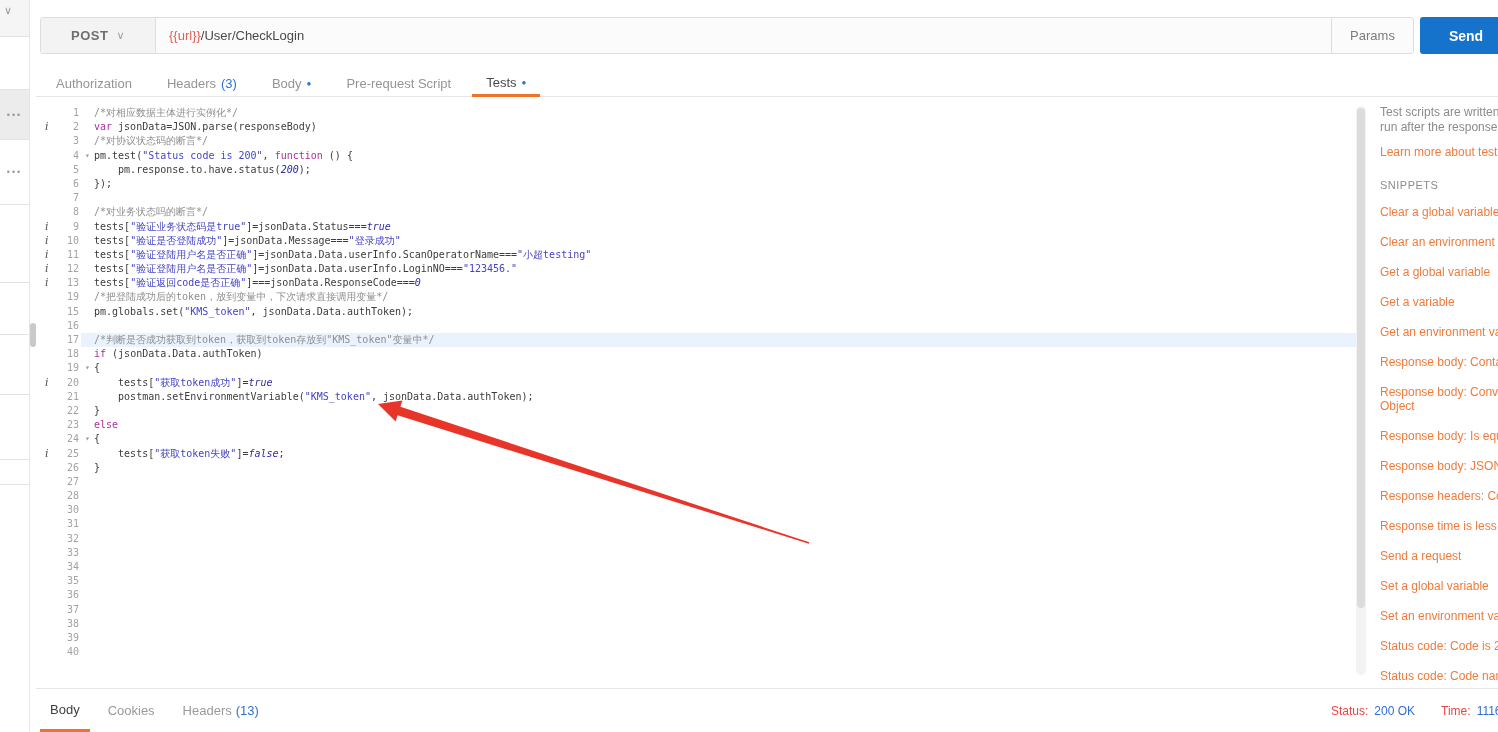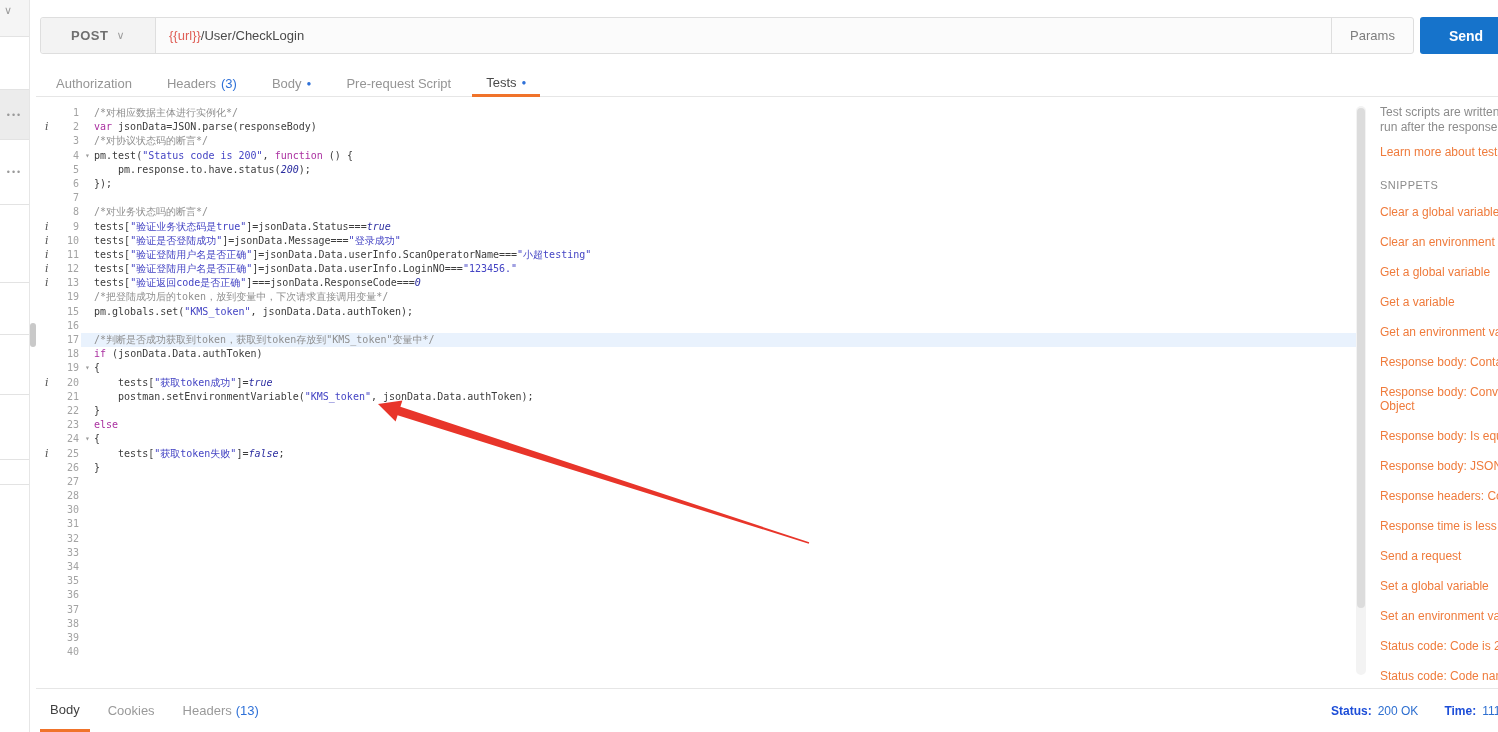--- a/index.html
+++ b/index.html
@@ -89,21 +89,21 @@
   .resp-bar { position:absolute; left:0; top:688px; width:1462px; height:44px;
               border-top:1px solid #e6e6e6; background:#fff; }
   .resp-tabs { display:flex; padding-left:4px; height:100%; }
   .resp-tab { padding:0 10px; margin-right:8px; display:flex; align-items:center; gap:4px;
               font-size:13px; color:#9a9a9a; cursor:pointer; }
   .resp-tab.active { color:#3f3f3f; border-bottom:3px solid #f0732a; }
   .cnt-blue { color:#2f71d8; }
   .cnt-red { color:#e25950; }
   .resp-status { position:absolute; left:1295px; top:0; height:44px; display:flex;
                  align-items:center; gap:6px; font-size:12px; white-space:nowrap; }
-  .st-label { color:#1d4ed8;font-weight:bold; }
+  .st-label { color:#ef4444; }
   .st-value { color:#2e6fd0; }
   .st-gap { width:14px; }
 </style>
 </head>
 <body>
 
 <div class="left-strip">
     <div class="strip-row chev" style="height: 37px;">
       <span class="strip-chevron">∨</span>
     </div>

